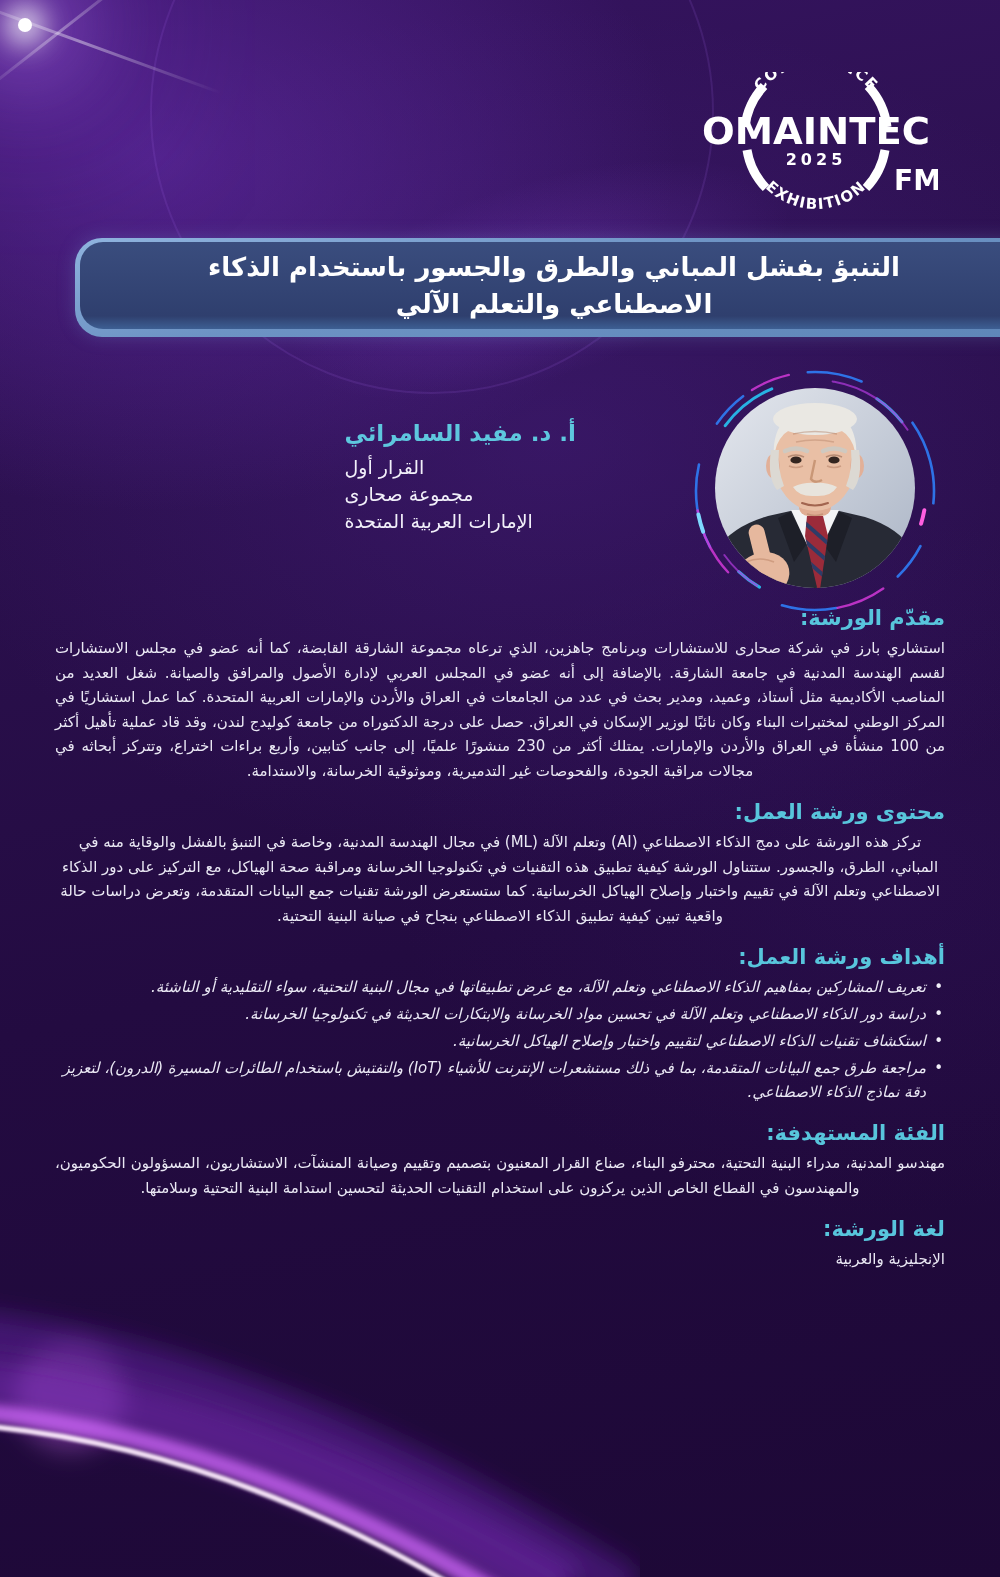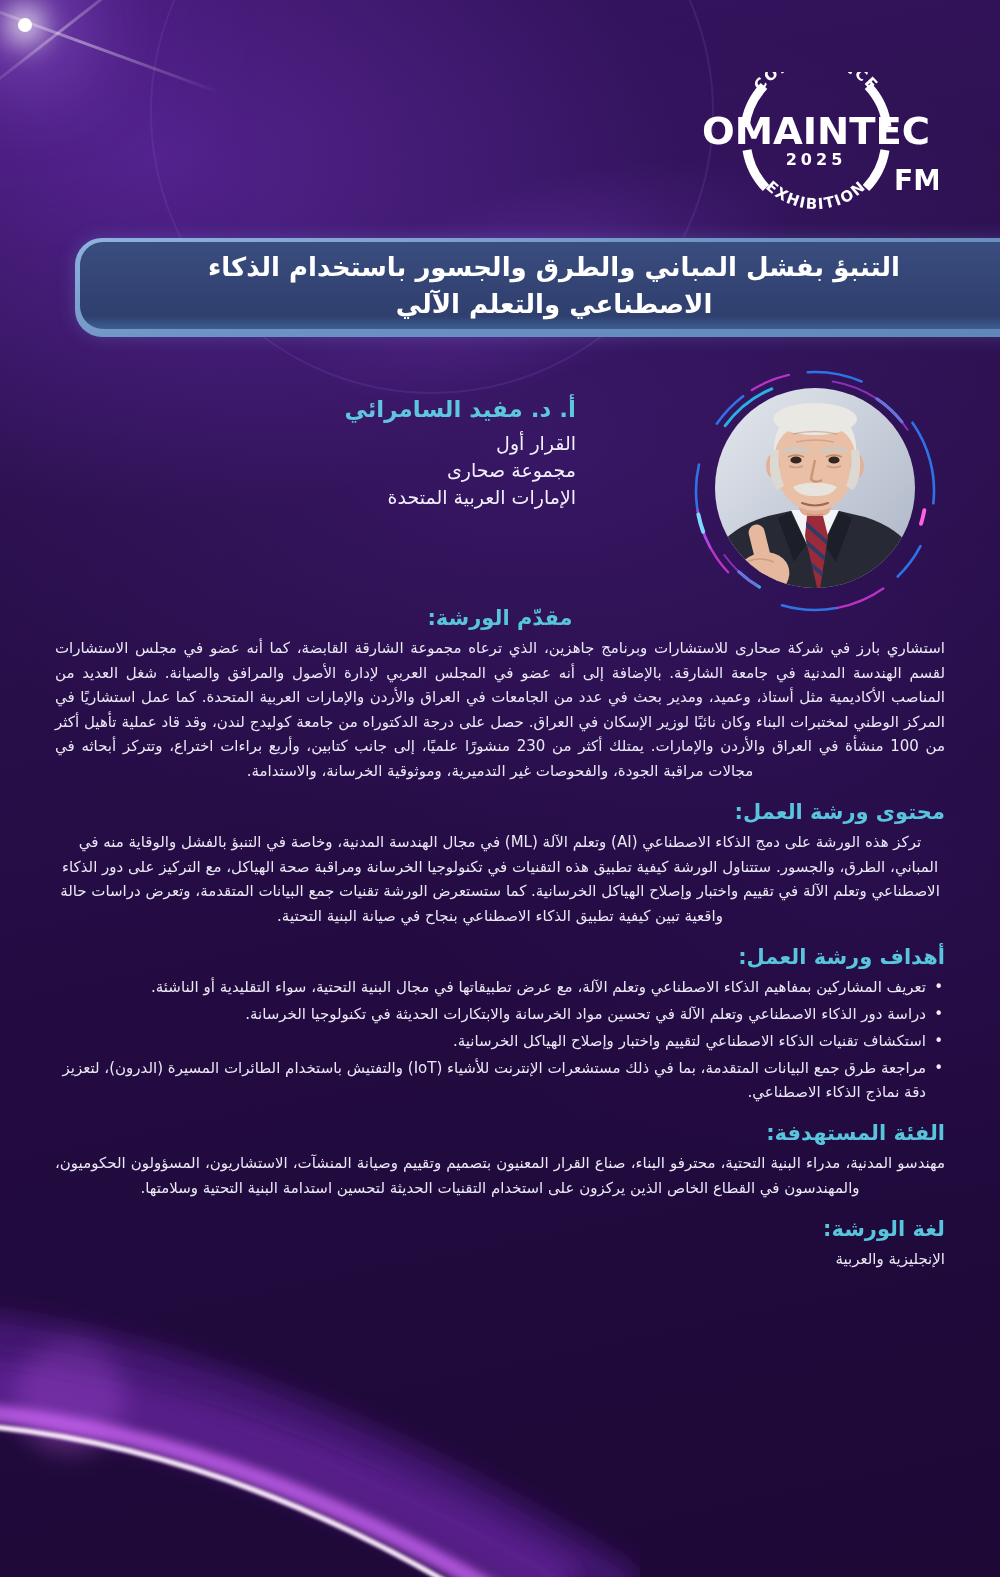--- a/index.html
+++ b/index.html
@@ -38,32 +38,32 @@
   
   .banner{position:absolute;left:75px;top:238px;width:958px;height:99px;border-radius:27px;
     background:linear-gradient(170deg,#8fb3de 0%,#6d93c4 45%,#5e86b8 100%);
     box-shadow:0 0 18px rgba(120,160,220,.25);}
   .banner-inner{position:absolute;left:5px;right:5px;top:4px;bottom:8px;border-radius:23px;
     background:linear-gradient(180deg,#3a4d7e 0%,#2f3f6e 85%,#3d5f93 100%);
     display:flex;align-items:center;justify-content:center;}
   .banner-title{direction:rtl;text-align:center;color:#fff;font-weight:bold;
     font-size:26px;line-height:37px;max-width:710px;padding:0 20px;}
   
-  .speaker-info{position:absolute;right:424px;top:396px;direction:rtl;text-align:right;}
+  .speaker-info{position:absolute;right:424px;top:420px;direction:rtl;text-align:left;}
   .speaker-name{color:#5ec7de;font-weight:bold;font-size:23px;margin-bottom:8px;}
   .speaker-line{color:#f2f0fa;font-size:19px;line-height:27px;}
   .photo-wrap{position:absolute;left:690px;top:366px;width:250px;height:250px;}
   
   .content{position:absolute;left:55px;right:55px;top:606px;direction:rtl;color:#eae8f4;}
   .content h2{font-size:21px;font-weight:bold;color:#58c5dc;margin:17px 0 6px;}
-  .content h2.first{margin-top:0;text-align:center;}
+  .content h2.first{margin-top:0;}
   .content p{margin:0;font-size:15px;line-height:24.5px;}
   .p-justify{text-align:justify;text-align-last:center;}
   .p-center{text-align:center;}
-  .content ul{list-style:none;margin:2px 0 0;padding:0;}
+  .content ul{list-style:none;margin:2px 0 0;padding:0;font-style:italic;}
   .content li{position:relative;padding-right:19px;font-size:15px;line-height:24px;margin-bottom:3px;}
   .content li::before{content:"\2022";position:absolute;right:2px;top:0;color:#f2f0fa;}
   .lang-value{font-size:15px;}
 </style>
 </head>
 <body>
 
 <div class="page">
 
   <div class="bg-ring"></div>

